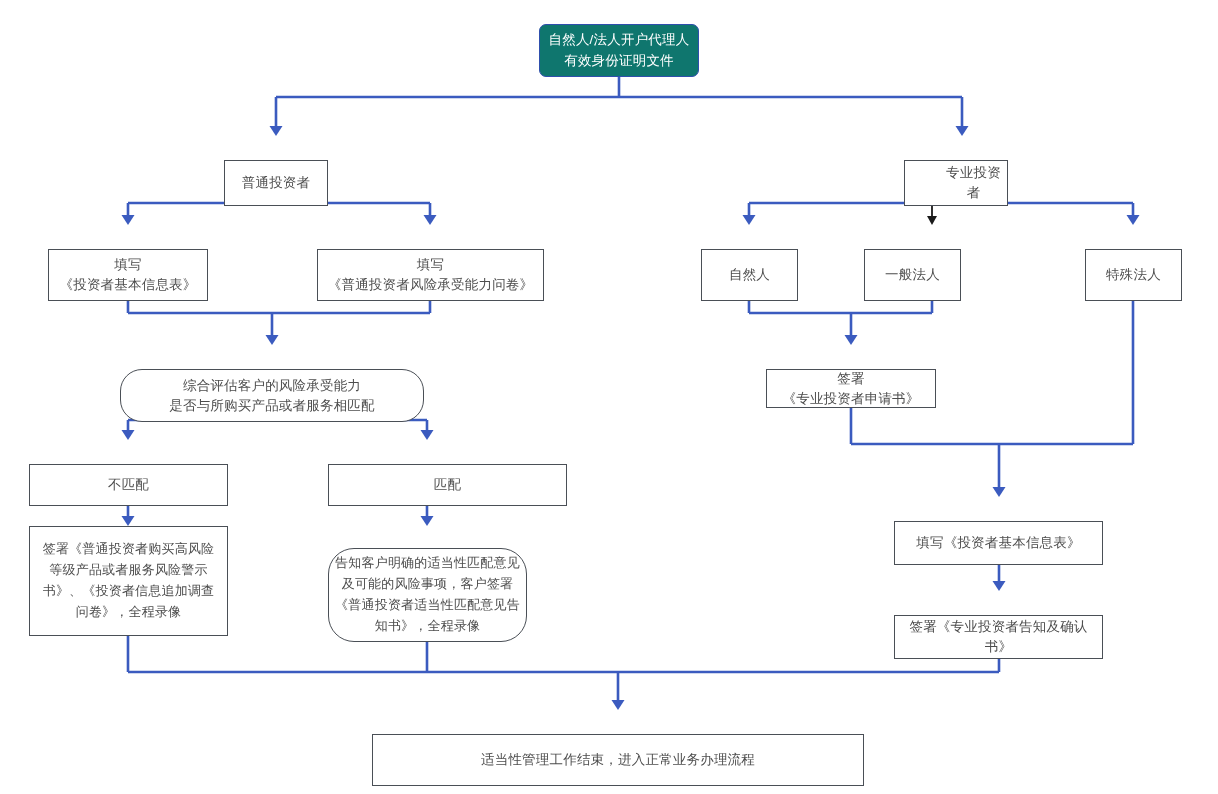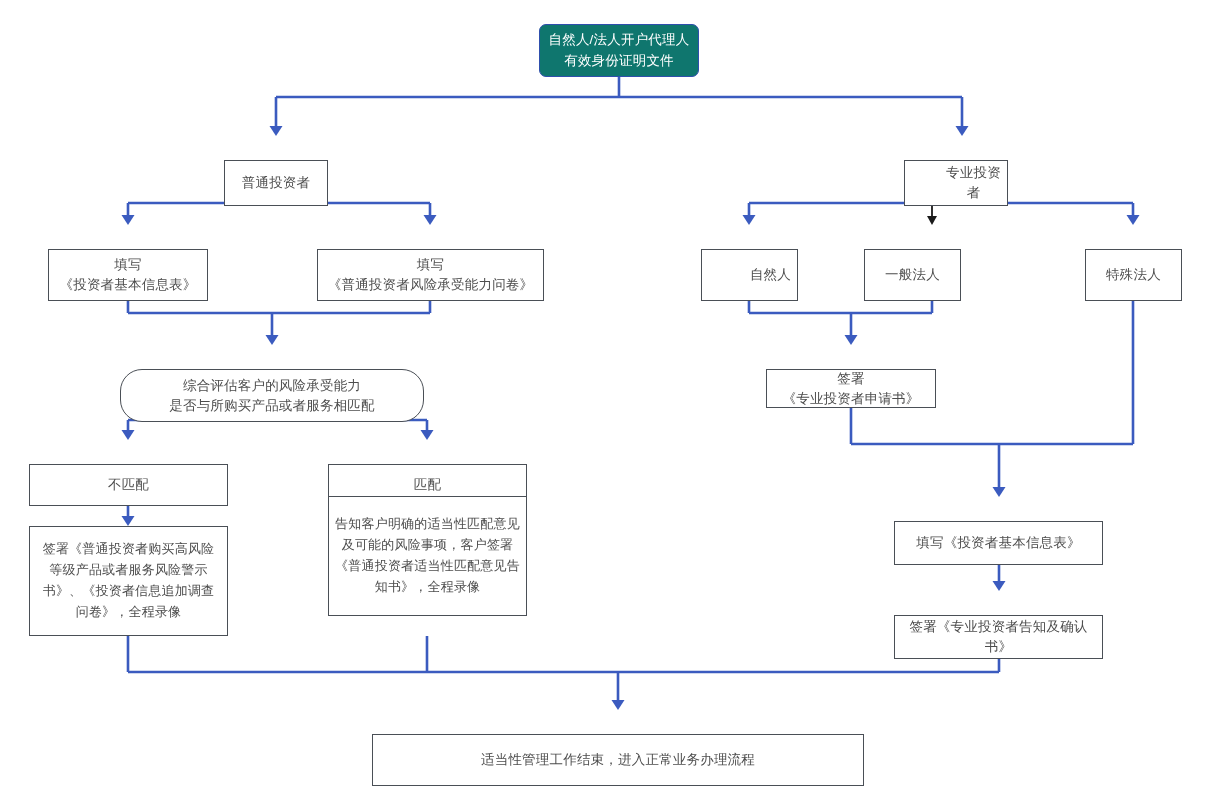--- a/index.html
+++ b/index.html
@@ -138,50 +138,50 @@
         <span class="txt">专业投资者</span>
       </div>
       <div class="node small" style="left: 48px; top: 225px; width: 160px; height: 52px;">
         <span class="txt">填写
 《投资者基本信息表》</span>
       </div>
       <div class="node small" style="left: 317px; top: 225px; width: 227px; height: 52px;">
         <span class="txt">填写
 《普通投资者风险承受能力问卷》</span>
       </div>
-      <div class="node small" style="left: 701px; top: 225px; width: 97px; height: 52px; justify-content: flex-end;">
+      <div class="node small" style="left: 701px; top: 225px; width: 97px; height: 52px;">
         <span class="txt">自然人</span>
       </div>
       <div class="node small" style="left: 864px; top: 225px; width: 97px; height: 52px;">
         <span class="txt">一般法人</span>
       </div>
       <div class="node small" style="left: 1085px; top: 225px; width: 97px; height: 52px;">
         <span class="txt">特殊法人</span>
       </div>
       <div class="node small" style="left: 120px; top: 345px; width: 304px; height: 53px; border-radius: 22px;">
         <span class="txt">综合评估客户的风险承受能力
 是否与所购买产品或者服务相匹配</span>
       </div>
       <div class="node small" style="left: 766px; top: 345px; width: 170px; height: 39px;">
         <span class="txt">签署
 《专业投资者申请书》</span>
       </div>
       <div class="node small" style="left: 29px; top: 440px; width: 199px; height: 42px;">
         <span class="txt">不匹配</span>
       </div>
-      <div class="node small" style="left: 328px; top: 440px; width: 199px; height: 42px;">
+      <div class="node small" style="left: 328px; top: 440px; width: 239px; height: 42px;">
         <span class="txt">匹配</span>
       </div>
       <div class="node para" style="left: 29px; top: 526px; width: 199px; height: 110px; justify-content: center;">
         <span class="txt">签署《普通投资者购买高风险
 等级产品或者服务风险警示
 书》、《投资者信息追加调查
 问卷》，全程录像</span>
       </div>
-      <div class="node para" style="left: 328px; top: 496px; width: 199px; height: 120px;">
+      <div class="node para" style="left: 328px; top: 548px; width: 199px; height: 94px; border-radius: 26px;">
         <span class="txt">告知客户明确的适当性匹配意见
 及可能的风险事项，客户签署
 《普通投资者适当性匹配意见告
 知书》，全程录像</span>
       </div>
       <div class="node small" style="left: 894px; top: 497px; width: 209px; height: 44px;">
         <span class="txt">填写《投资者基本信息表》</span>
       </div>
       <div class="node small" style="left: 894px; top: 591px; width: 209px; height: 44px;">
         <span class="txt">签署《专业投资者告知及确认书》</span>

